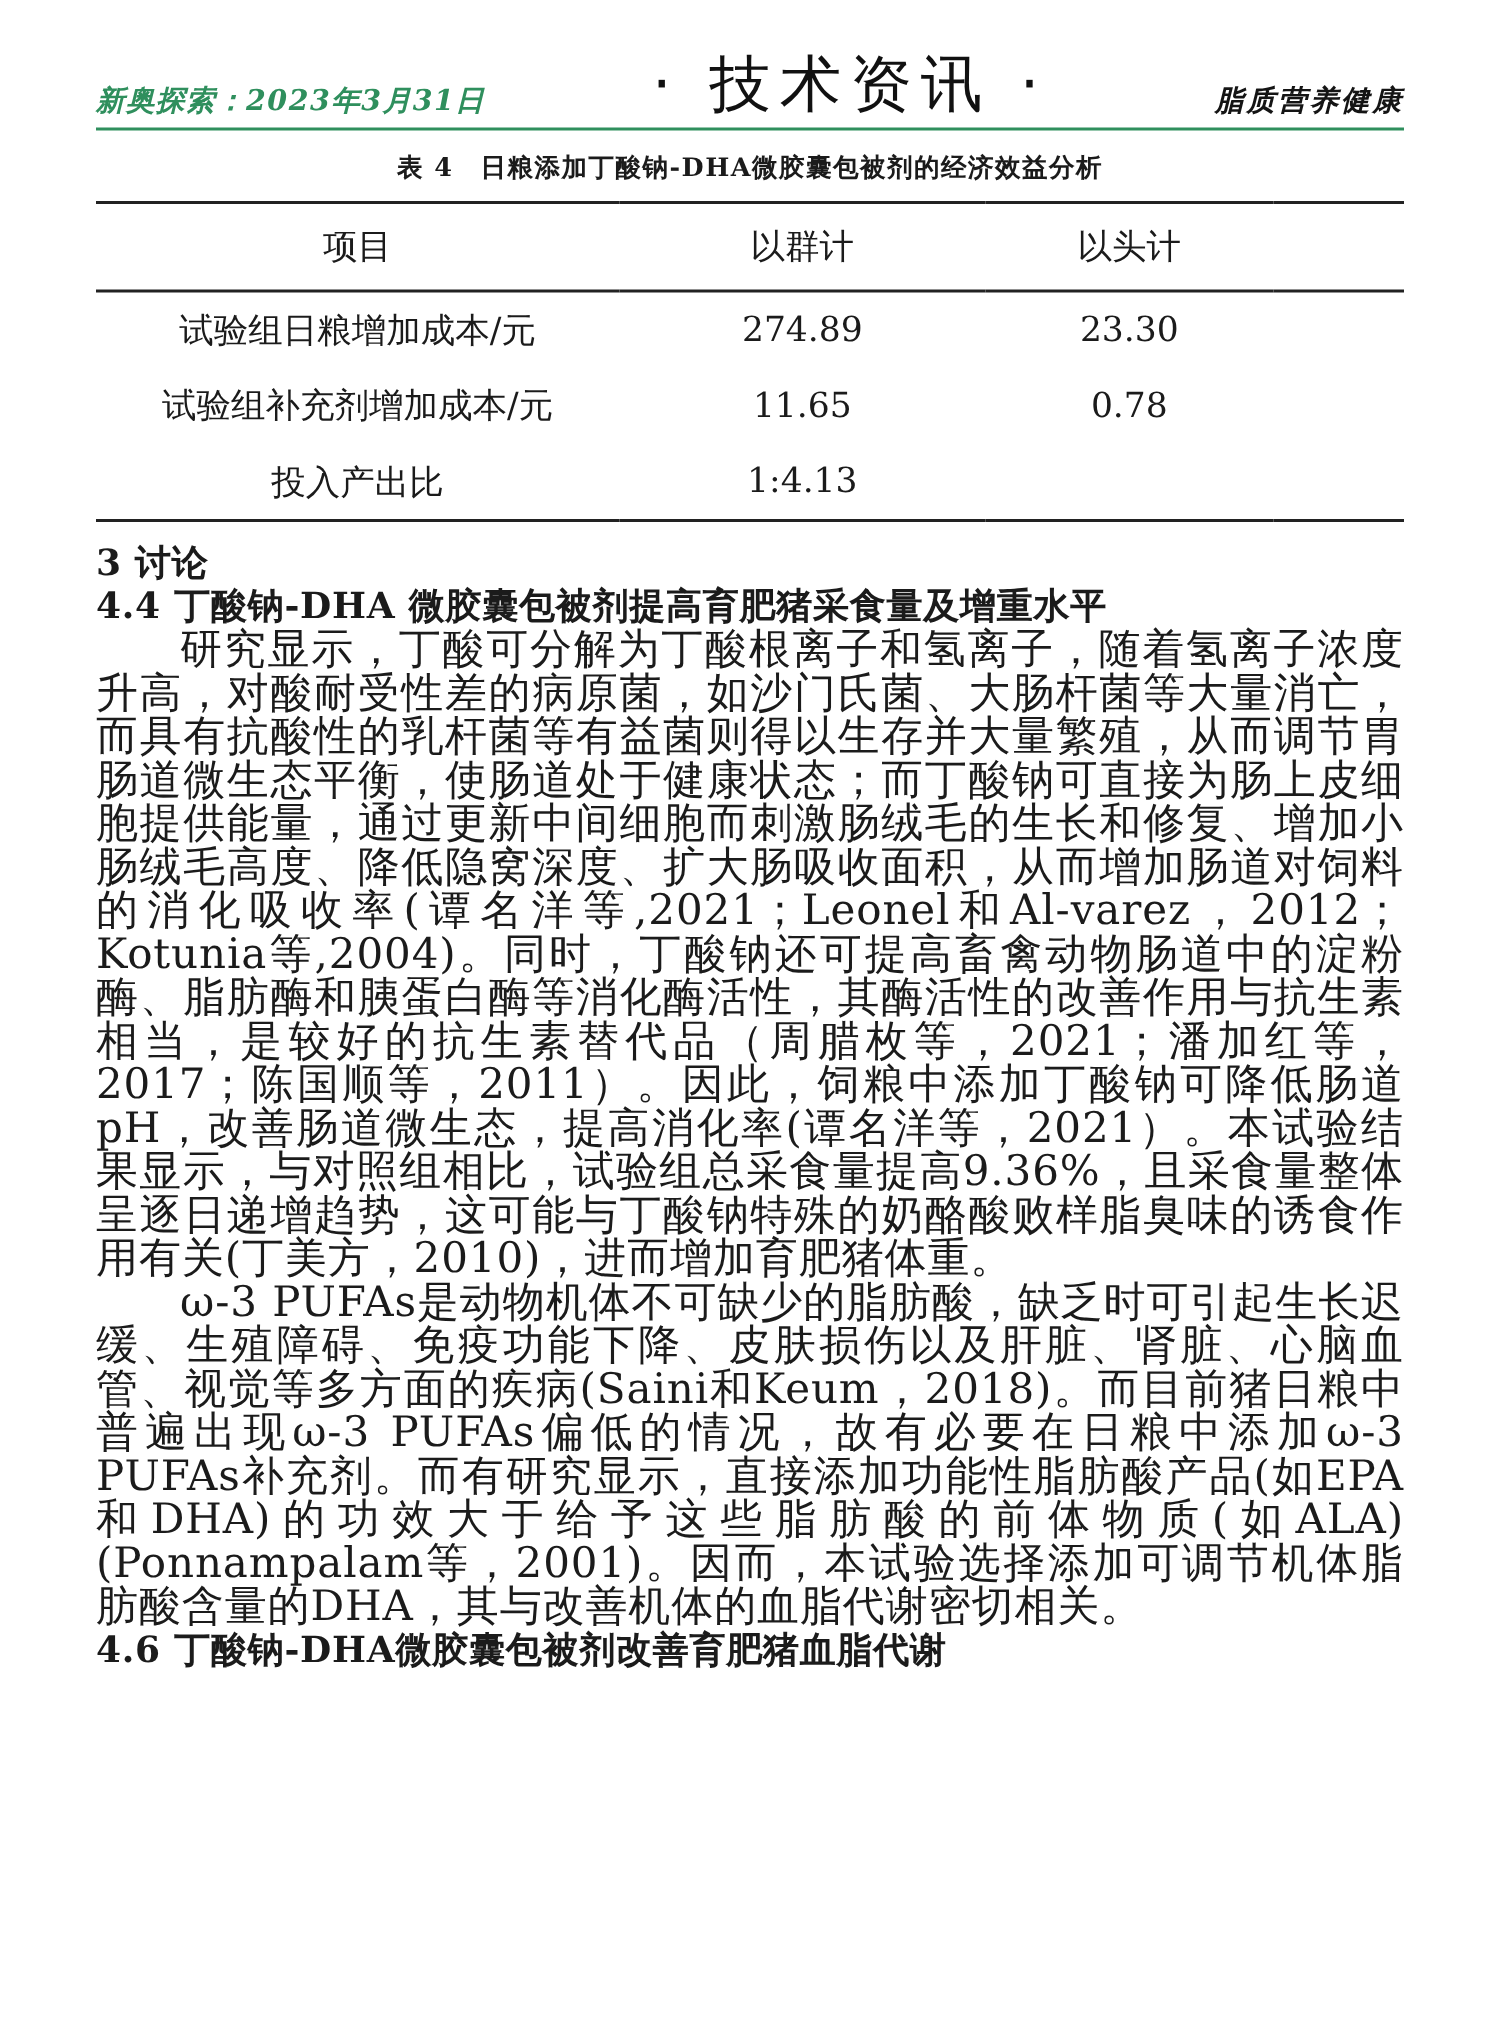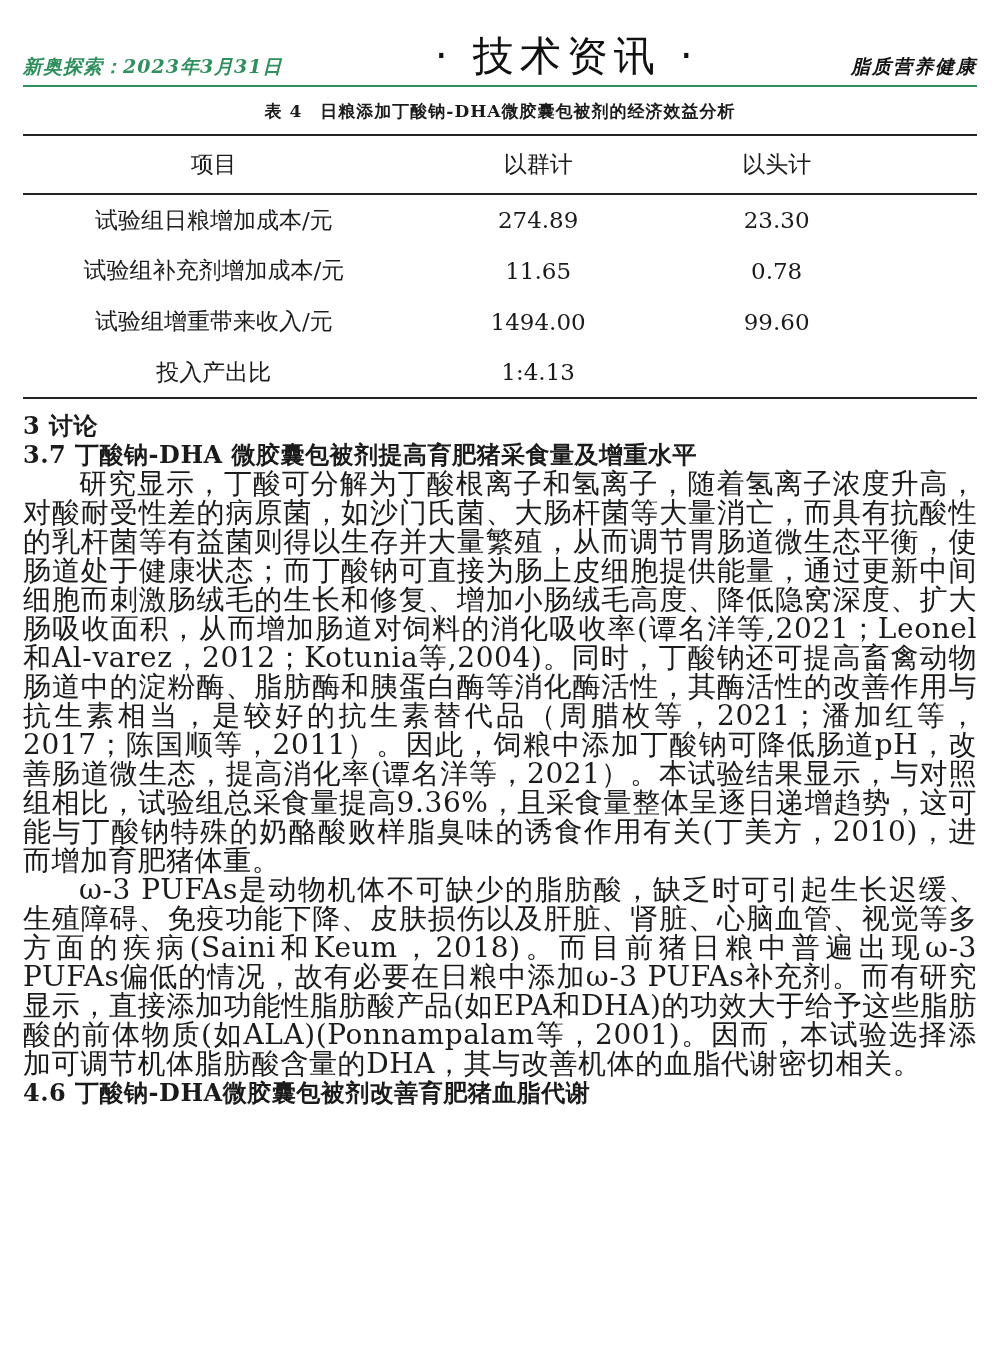--- a/index.html
+++ b/index.html
@@ -6,21 +6,21 @@
     margin: 0;
     padding: 0;
     background: #ffffff;
   }
   .page {
     position: relative;
     width: 1000px;
     height: 1240px;
     margin: 0 auto;
     box-sizing: border-box;
-    padding: 0 23px;
+    padding: 0 64px;
     background: #ffffff;
     color: #1b1b1b;
     font-family: "DejaVu Serif", serif;
     overflow: hidden;
   }
   
   .header {
     display: flex;
     justify-content: space-between;
     align-items: flex-end;
@@ -157,37 +157,31 @@
         <td>23.30</td>
         <td></td>
       </tr>
       <tr>
         <td>试验组补充剂增加成本/元</td>
         <td>11.65</td>
         <td>0.78</td>
         <td></td>
       </tr>
       <tr>
-        <td>试验组增重带来收入/元</td>
-        <td>1494.00</td>
-        <td>99.60</td>
-        <td></td>
-      </tr>
-      <tr>
         <td>投入产出比</td>
         <td>1:4.13</td>
         <td></td>
         <td></td>
       </tr>
     </tbody>
   </table>
 
   <h2 class="section-heading h-discussion">3 讨论</h2>
 
-  <h3 class="section-heading">3.7 丁酸钠-DHA 微胶囊包被剂提高育肥猪采食量及增重水平</h3>
+  <h3 class="section-heading">4.4 丁酸钠-DHA 微胶囊包被剂提高育肥猪采食量及增重水平</h3>
 
   <p class="body-par">研究显示，丁酸可分解为丁酸根离子和氢离子，随着氢离子浓度升高，对酸耐受性差的病原菌，如沙门氏菌、大肠杆菌等大量消亡，而具有抗酸性的乳杆菌等有益菌则得以生存并大量繁殖，从而调节胃肠道微生态平衡，使肠道处于健康状态；而丁酸钠可直接为肠上皮细胞提供能量，通过更新中间细胞而刺激肠绒毛的生长和修复、增加小肠绒毛高度、降低隐窝深度、扩大肠吸收面积，从而增加肠道对饲料的消化吸收率(谭名洋等,2021；Leonel和Al-varez，2012；Kotunia等,2004)。同时，丁酸钠还可提高畜禽动物肠道中的淀粉酶、脂肪酶和胰蛋白酶等消化酶活性，其酶活性的改善作用与抗生素相当，是较好的抗生素替代品（周腊枚等，2021；潘加红等，2017；陈国顺等，2011）。因此，饲粮中添加丁酸钠可降低肠道pH，改善肠道微生态，提高消化率(谭名洋等，2021）。本试验结果显示，与对照组相比，试验组总采食量提高9.36%，且采食量整体呈逐日递增趋势，这可能与丁酸钠特殊的奶酪酸败样脂臭味的诱食作用有关(丁美方，2010)，进而增加育肥猪体重。</p>
 
   <p class="body-par">ω-3 PUFAs是动物机体不可缺少的脂肪酸，缺乏时可引起生长迟缓、生殖障碍、免疫功能下降、皮肤损伤以及肝脏、肾脏、心脑血管、视觉等多方面的疾病(Saini和Keum，2018)。而目前猪日粮中普遍出现ω-3 PUFAs偏低的情况，故有必要在日粮中添加ω-3 PUFAs补充剂。而有研究显示，直接添加功能性脂肪酸产品(如EPA和DHA)的功效大于给予这些脂肪酸的前体物质(如ALA)(Ponnampalam等，2001)。因而，本试验选择添加可调节机体脂肪酸含量的DHA，其与改善机体的血脂代谢密切相关。</p>
 
   <h3 class="section-heading">4.6 丁酸钠-DHA微胶囊包被剂改善育肥猪血脂代谢</h3>
 
 
   <hr class="footer-rule">
   <span class="footer-right">脂质营养健康</span>

